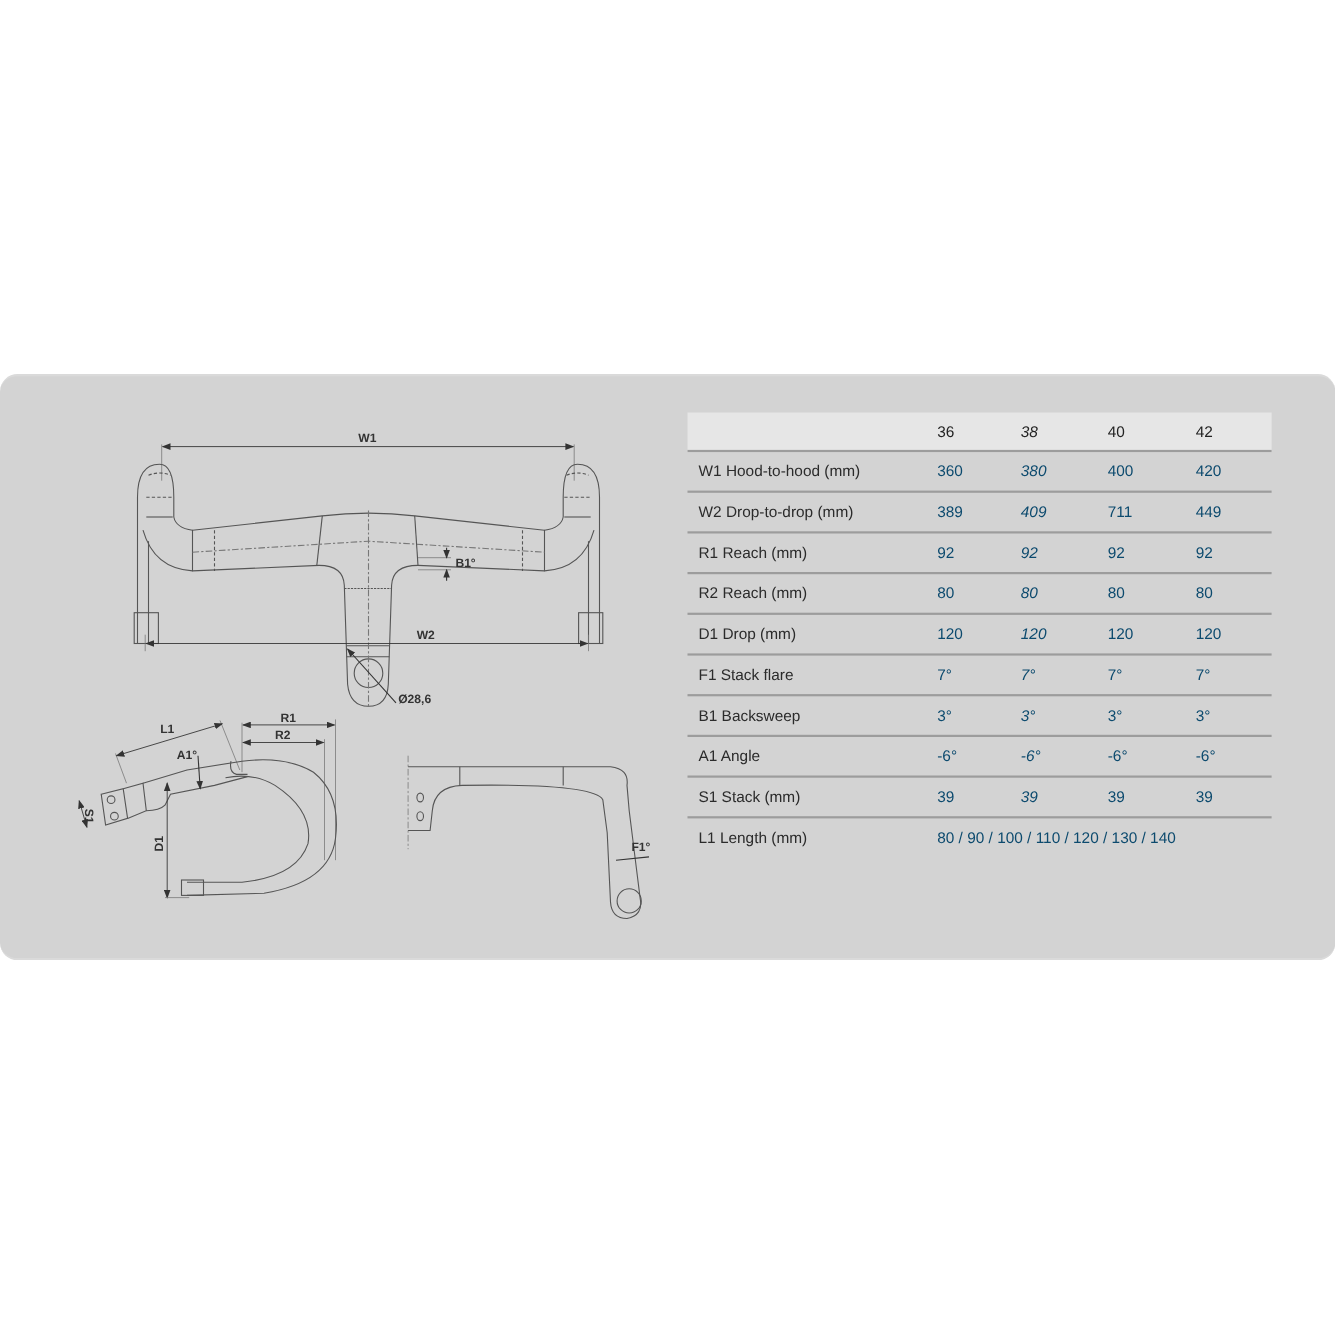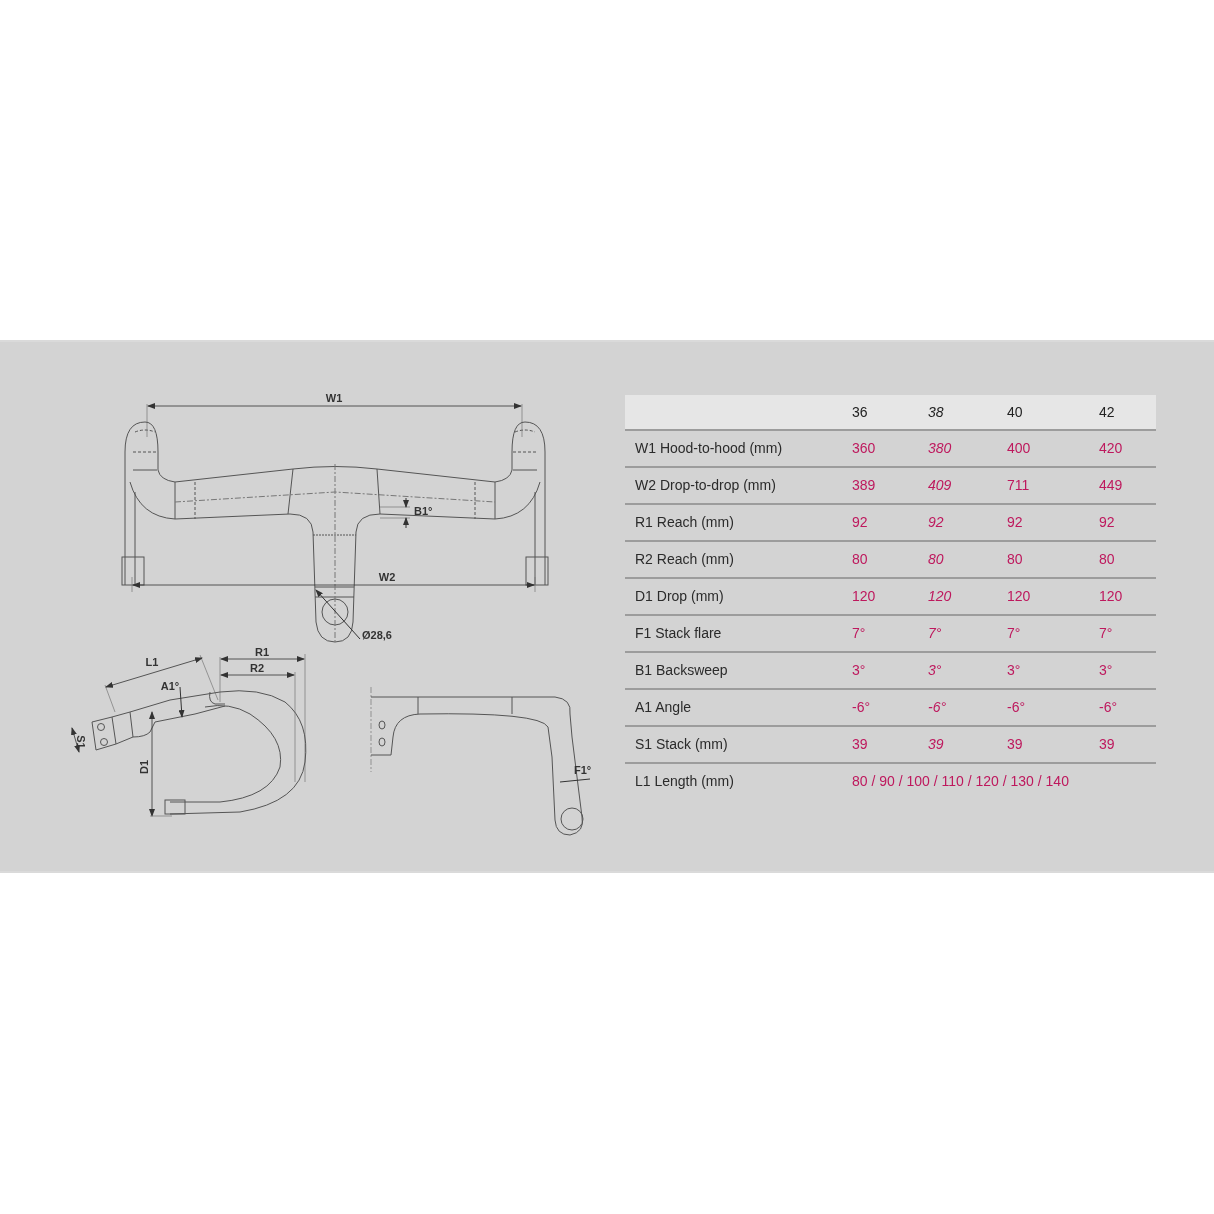--- a/index.html
+++ b/index.html
@@ -6,42 +6,42 @@
   body {
     width: 1214px; height: 1214px; background: #ffffff; position: relative; overflow: hidden;
     font-family: "Liberation Sans", "DejaVu Sans", sans-serif;
   }
   .panel {
     position: absolute; left: 0; top: 340px; width: 1214px; height: 533px;
     background: #d3d3d3;
     border-top: 2px solid #dadada;
     border-bottom: 2px solid #dadada;
     box-sizing: border-box;
+    border-radius: 16px;
   }
   .drawings { position: absolute; left: 0; top: 0; width: 610px; height: 533px; }
   .drawings svg { position: absolute; left: 0; top: 0; }
   .spec-table {
     position: absolute; left: 625px; top: 33px; width: 531px;
     border-collapse: collapse;
-    margin-top: 20px;
   }
   .spec-table .hdr {
     background: #e6e6e6; height: 34px;
     border-bottom: 2px solid #9c9c9c;
   }
   .spec-table .hdr .c { color: #222; font-size: 14px; }
   .row {
     height: 35px; border-bottom: 2px solid #9c9c9c; position: relative;
   }
   .row.last { border-bottom: none; }
   .cell { position: absolute; top: 0; line-height: 35px; font-size: 14px; white-space: nowrap; }
   .hdr .cell { line-height: 34px; }
   .lbl { left: 10px; color: #2b2b2b; }
-  .val { color: #be185d; }
-  .c0 { left: 227px; } .c1 { left: 303px; font-style: italic; } .c2 { left: 382px; } .c3 { left: 474px; }
+  .val { color: #0c4a6e; }
+  .c0 { left: 227px; } .c1 { left: 303px; font-style: italic; } .c2 { left: 382px; } .c3 { left: 462px; }
   .dim-text { font-family: "Liberation Sans", sans-serif; font-weight: bold; font-size: 11px; fill: #333; }
 </style>
 </head>
 <body>
 
 <div class="panel">
 
   <div class="drawings">
     <svg width="610" height="533" viewBox="0 0 610 533" xmlns="http://www.w3.org/2000/svg">
       <defs>

